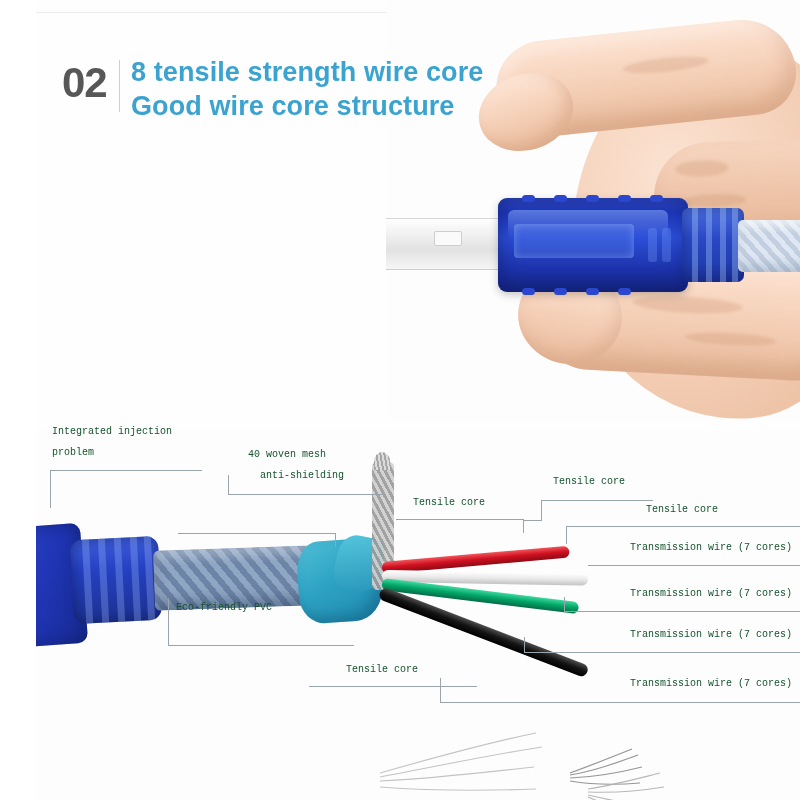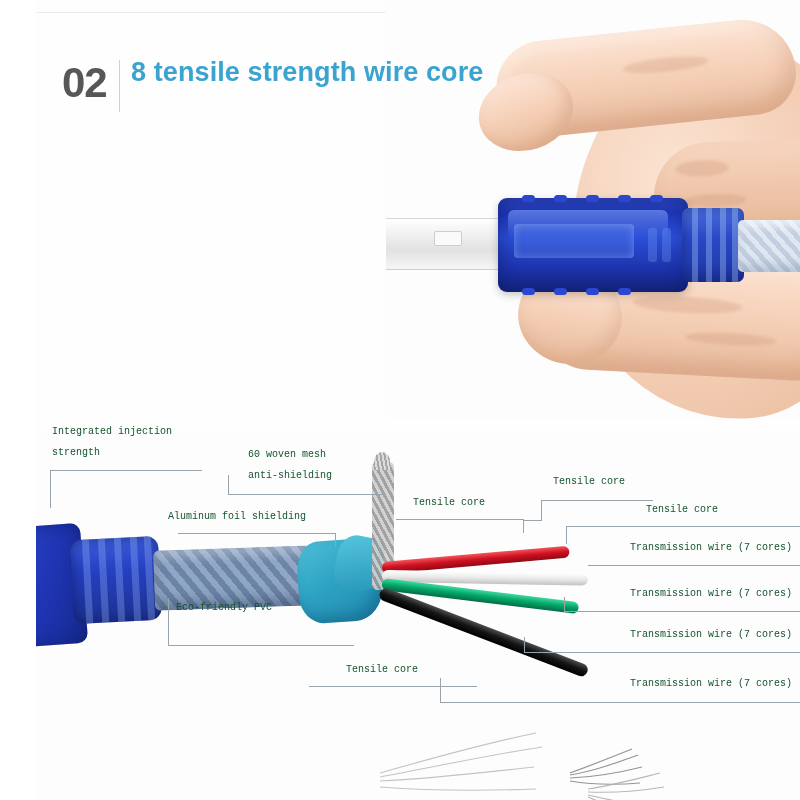--- a/index.html
+++ b/index.html
@@ -158,20 +158,21 @@
       <div class="neck-ring" style="left:50px;"></div>
     </div>
 
     <div class="cable-braid"></div>
   </div>
 
   <div class="hdr">
     <div class="num">02</div>
     <div class="num-div"></div>
     <div class="ttl l1">8 tensile strength wire core</div>
+    <div class="ttl l2">Good wire core structure</div>
   </div>
 
   <div class="photo2">
     <div class="pbg"></div>
 
     <div class="p2-plug"></div>
     <div class="p2-boot">
       <div class="boot-ring" style="left:12px;"></div>
       <div class="boot-ring" style="left:28px;"></div>
       <div class="boot-ring" style="left:44px;"></div>
@@ -222,30 +223,29 @@
         <path d="M452,240 C480,246 506,250 530,252"></path>
       </g>
       <g stroke="#bdbdbd" stroke-width="1.1" fill="none" opacity="0.8">
         <path d="M342,160 C352,186 358,210 360,236"></path>
         <path d="M342,160 C346,190 346,218 344,248"></path>
       </g>
     </svg>
   </div>
 
   <div class="lbl" style="left:16px;top:425px;">Integrated injection</div>
-  <div class="lbl" style="left:16px;top:446px;">strength</div>
+  <div class="lbl" style="left:16px;top:446px;">problem</div>
   <div class="ldr h" style="left:14px;top:470px;width:152px;"></div>
   <div class="ldr v" style="left:14px;top:470px;height:38px;"></div>
 
-  <div class="lbl" style="left:212px;top:448px;">60 woven mesh</div>
-  <div class="lbl" style="left:212px;top:469px;">anti-shielding</div>
+  <div class="lbl" style="left:212px;top:448px;">40 woven mesh</div>
+  <div class="lbl" style="left:224px;top:469px;">anti-shielding</div>
   <div class="ldr h" style="left:192px;top:494px;width:158px;"></div>
   <div class="ldr v" style="left:192px;top:475px;height:20px;"></div>
 
-  <div class="lbl" style="left:132px;top:510px;">Aluminum foil shielding</div>
   <div class="ldr h" style="left:142px;top:533px;width:158px;"></div>
   <div class="ldr v" style="left:299px;top:533px;height:14px;"></div>
 
   <div class="lbl" style="left:140px;top:601px;">Eco-friendly PVC</div>
   <div class="ldr h" style="left:132px;top:645px;width:186px;"></div>
   <div class="ldr v" style="left:132px;top:598px;height:48px;"></div>
 
   <div class="lbl" style="left:377px;top:496px;">Tensile core</div>
   <div class="ldr h" style="left:360px;top:519px;width:128px;"></div>
   <div class="ldr v" style="left:487px;top:519px;height:14px;"></div>

